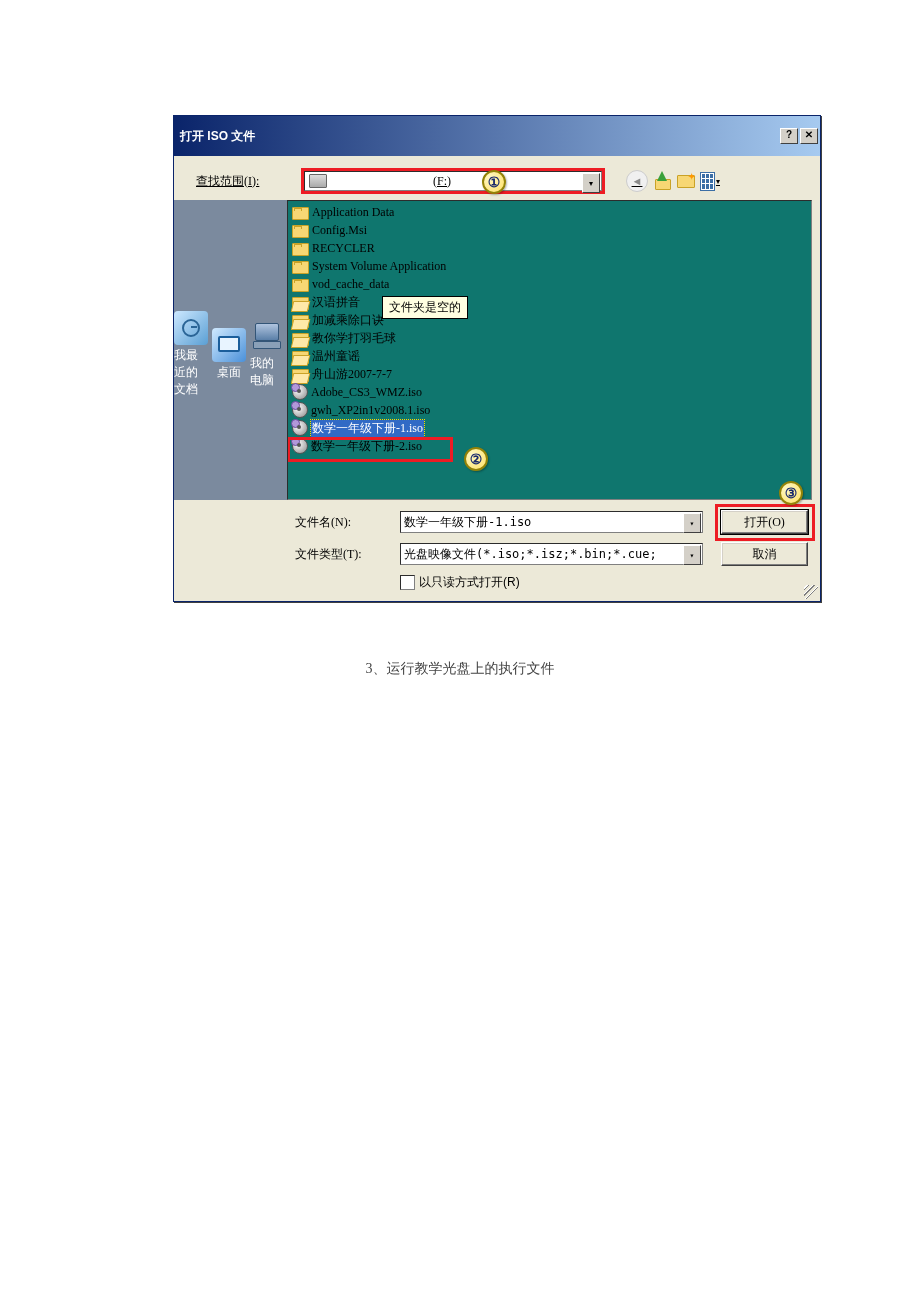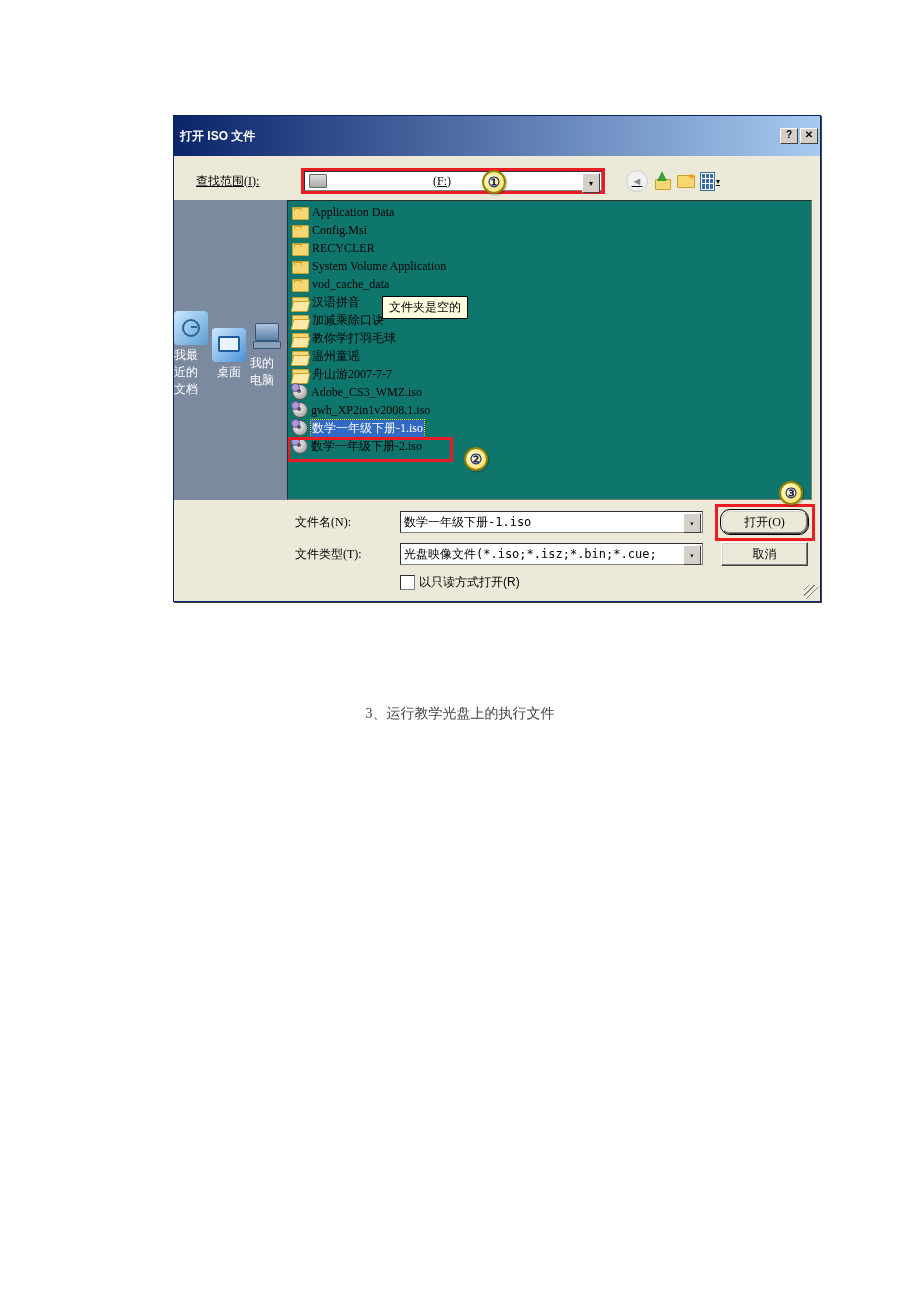--- a/index.html
+++ b/index.html
@@ -248,38 +248,37 @@
     border-right-color: #404040;
     border-bottom-color: #404040;
     font-family: "SimSun";
     font-size: 12px;
     display: flex; align-items: center; justify-content: center;
     box-shadow: inset -1px -1px 0 #808080, inset 1px 1px 0 #D4D0C8;
     cursor: default;
   }
   .dlg-btn.default {
     outline: 1px solid #000;
-    border-radius: 9px;
   }
   .checkbox-row { display: flex; align-items: center; margin-left: 113px; }
   .cb {
     width: 13px; height: 13px; background: #fff; border: 1px inset #808080; margin-right: 4px;
   }
   .resize-grip {
     position: absolute; right: 2px; bottom: 2px;
     width: 14px; height: 14px;
     background:
       linear-gradient(135deg, transparent 0 2px, #fff 2px 3px, #808080 3px 4px, transparent 4px 6px,
                        #fff 6px 7px, #808080 7px 8px, transparent 8px 10px,
                        #fff 10px 11px, #808080 11px 12px, transparent 12px);
   }
   .caption {
     position: absolute;
     left: 0; right: 0;
-    top: 705px;
+    top: 660px;
     text-align: center;
     font-family: "SimSun";
     font-size: 14px;
     color: #444;
   }
 </style>
 </head>
 <body>
 
 <div class="dialog">

